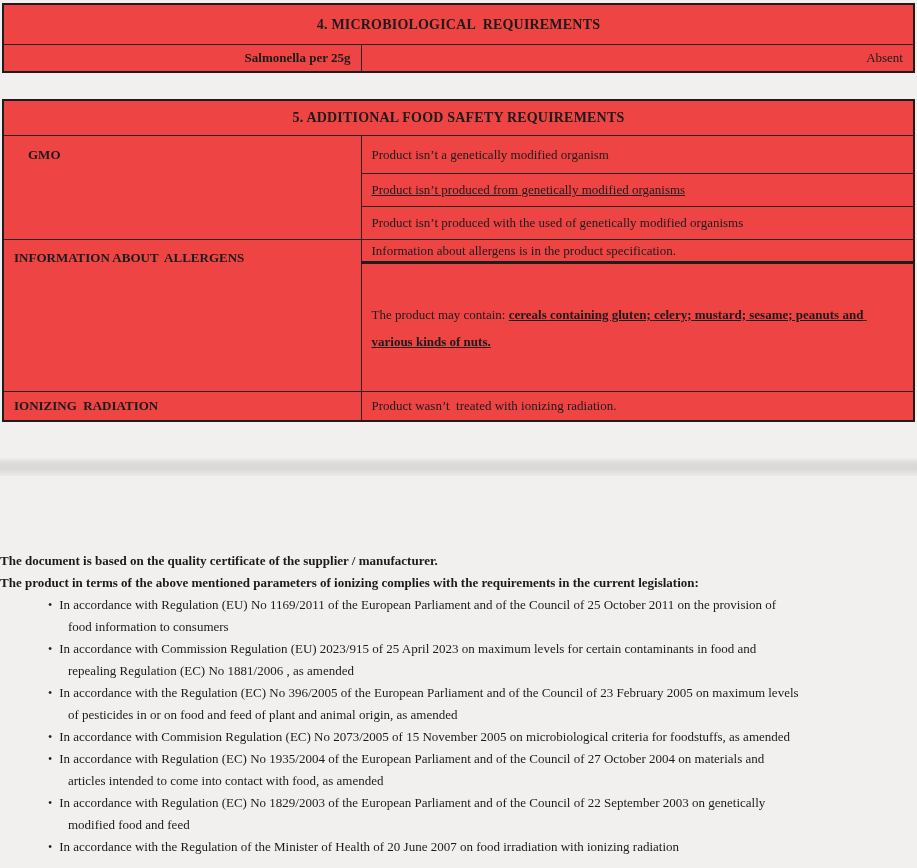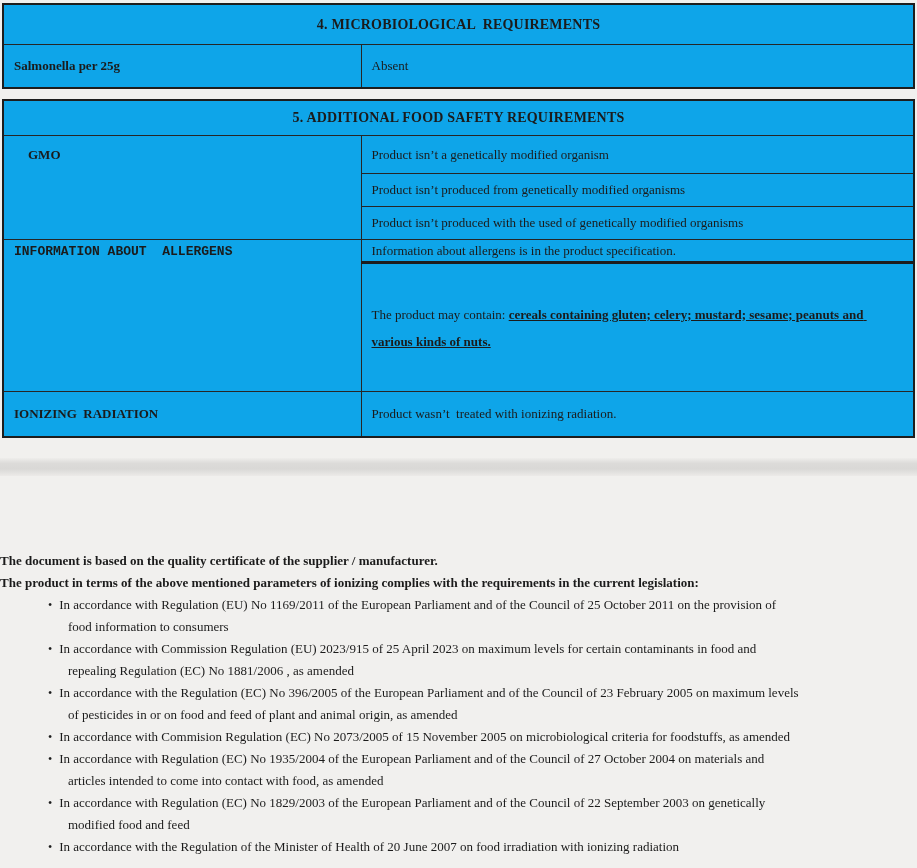--- a/index.html
+++ b/index.html
@@ -10,21 +10,21 @@
     font-family: "Liberation Serif", serif;
     color: #1b1b1b;
     -webkit-font-smoothing: antialiased;
   }
   .page { position: relative; width: 917px; height: 868px; overflow: hidden; }
 
   
   table.tbl {
     position: absolute; left: 2px; width: 913px;
     border-collapse: collapse; table-layout: fixed;
-    background: #0ea5e9;
+    background: #ef4444;
     border: 2px solid #1d1d1d;
   }
   .tblA { top: 3px;  border-bottom-width: 3px; }
   .tblB { top: 99px; border-bottom-width: 3px; }
 
   td {
     border: 1px solid #262626;
     padding: 2px 10px;
     font-size: 13px;
     line-height: 17px;
@@ -36,31 +36,31 @@
     font-weight: bold;
     font-size: 14px;
     letter-spacing: 0.2px;
     vertical-align: middle;
   }
   td.lbl { font-weight: bold; vertical-align: middle; }
   td.val { vertical-align: middle; }
   col.c1 { width: 358px; }
 
   tr.hdrA  { height: 40px; }
-  tr.rowA  { height: 44px; }
+  tr.rowA  { height: 28px; text-align: right; }
   tr.hdrB  { height: 35px; margin-top: 15px; }
   tr.r-gmo1 { height: 38px; }
-  tr.r-gmo2 { height: 33px; }
+  tr.r-gmo2 { height: 33px; text-decoration: underline; }
   tr.r-gmo3 { height: 33px; }
   tr.r-all1 { height: 19px; }
   tr.r-all2 { height: 52px; }
-  tr.r-ion  { height: 46px; }
+  tr.r-ion  { height: 30px; }
 
   td.top-lbl  { vertical-align: top; padding-top: 10px; padding-left: 24px; }
-  td.top-lbl2 { vertical-align: top; padding-top: 3px; font-family: Liberation Mono, monospace; }
+  td.top-lbl2 { vertical-align: top; padding-top: 9px; }
   td.thickb   { border-bottom: 3px solid #1d1d1d; }
   td.val-top  { vertical-align: top; padding-top: 3px; }
 
   .may-contain { max-width: 502px; line-height: 27px; }
   .emph { font-weight: bold; text-decoration: underline; }
 
   
   .page-break {
     position: absolute; left: 0; top: 458px;
     width: 917px; height: 18px;

